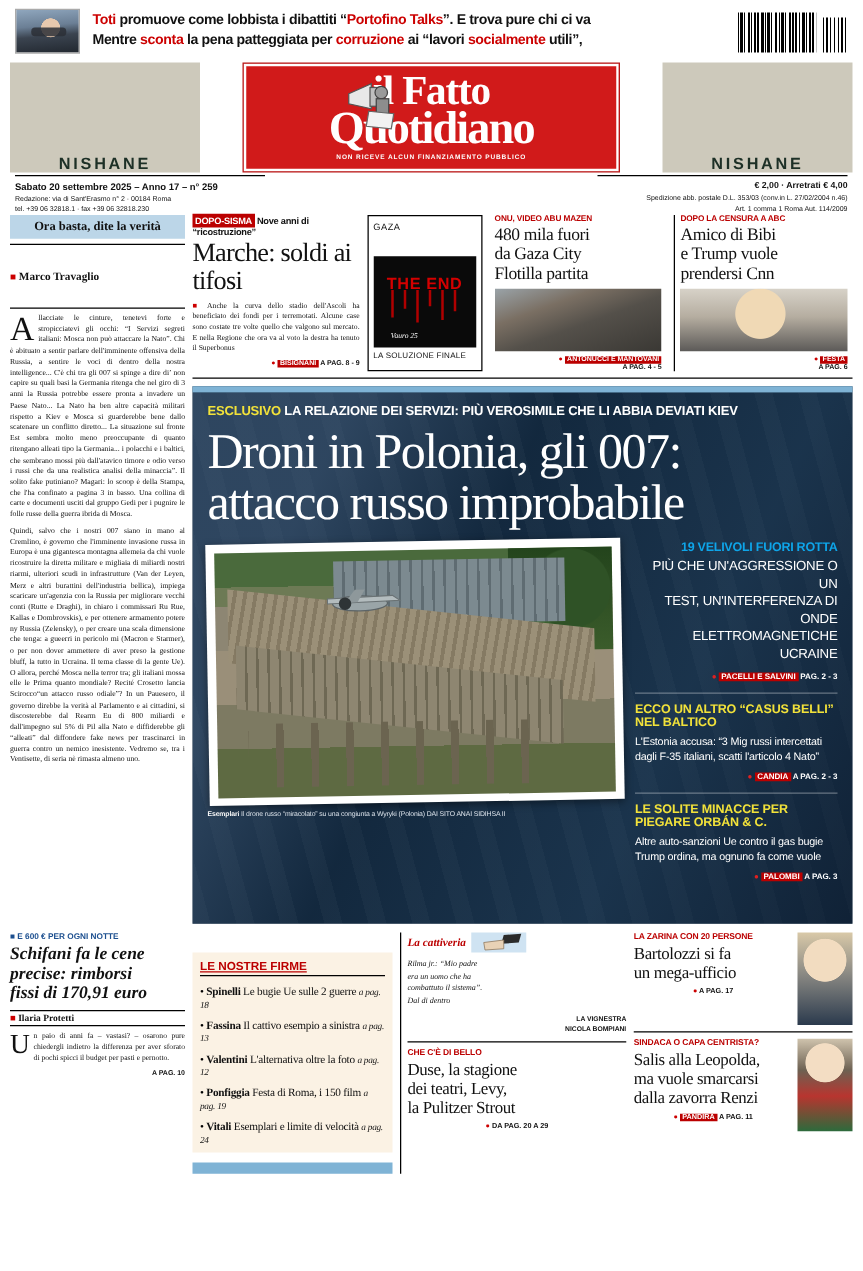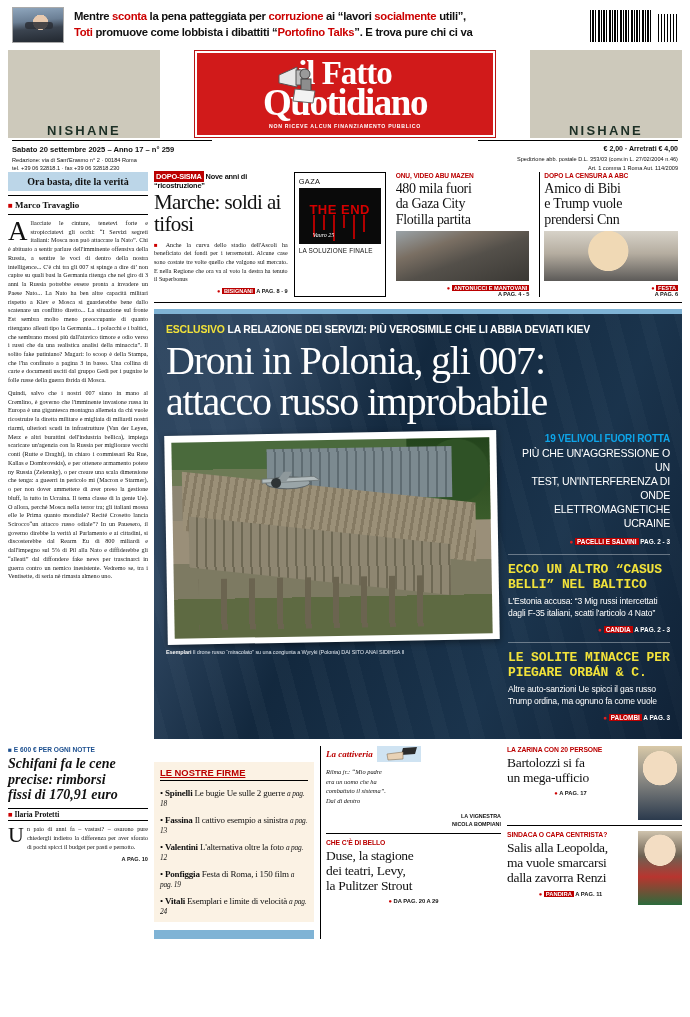--- a/index.html
+++ b/index.html
@@ -77,21 +77,21 @@
 
   
   .grid { display: flex; gap: 6px; }
   .colL { flex: 0 0 140px; }
   .colR { flex: 1; }
 
   
   .edit-head { background: #bcd6e8; text-align: center; font-family: "Liberation Serif", serif;
     font-weight: bold; font-size: 10px; padding: 4px 2px; margin-bottom: 4px; }
   .byline { border-top: 1.6px solid #000; border-bottom: 1.6px solid #000;
-    font-weight: bold; font-size: 9px; padding: 4px 0; margin-bottom: 4px;
+    font-weight: bold; font-size: 9px; padding: 20px 0; margin-bottom: 4px;
     font-family: "Liberation Serif", serif; }
   .byline .sq { color: #cc0000; font-size: 8px; }
   .edit-body { font-size: 6.15px; line-height: 1.42; text-align: justify; hyphens: auto; }
   .edit-body .dropcap { float: left; font-size: 27px; line-height: .82; font-weight: normal;
     padding: 1px 3px 0 0; font-family: "Liberation Serif", serif; }
   .edit-body p { margin-bottom: 4px; }
 
   
   .news-row { display: flex; gap: 6px; border-bottom: 1.4px solid #000; padding-bottom: 5px; }
   .kicker { font-family: "Liberation Sans", sans-serif; font-weight: bold;
@@ -102,22 +102,22 @@
     letter-spacing: -.6px; margin-top: 2px; }
   .summary { font-size: 6.1px; line-height: 1.43; margin-top: 5px; text-align: justify; }
   .summary .bullet { color: #c00; }
   .refline { font-family: "Liberation Sans", sans-serif; font-size: 5.6px; font-weight: bold;
     text-align: right; margin-top: 4px; }
   .refline .dot { color: #c00; }
   .refline .auth { background: #b00; color: #fff; padding: 0 2px; }
 
   .gaza-box { flex: 0 0 92px; border: 1px solid #000; padding: 4px; }
   .gaza-lbl { font-family: "Liberation Sans", sans-serif; font-size: 7.4px; letter-spacing: .4px;
-    margin-bottom: 2px; }
-  .gaza-art { width: 100%; height: 56px; background: #0a0a0a; position: relative; overflow: hidden; }
+    margin-bottom: 19px; }
+  .gaza-art { width: 100%; height: 73px; background: #0a0a0a; position: relative; overflow: hidden; }
   .gaza-art .theend { position: absolute; top: 14px; left: 0; right: 0; text-align: center;
     font-family: "Liberation Sans", sans-serif; font-weight: bold; font-size: 13px;
     color: #d40000; letter-spacing: .5px; }
   .gaza-art .drip { position: absolute; top: 27px; width: 2.5px; background: #b00000; }
   .gaza-art .sig { position: absolute; bottom: 6px; left: 14px; color: #fff;
     font-size: 6px; font-style: italic; font-family: "Liberation Serif", serif; }
   .gaza-cap { font-family: "Liberation Sans", sans-serif; font-size: 6.4px; margin-top: 3px;
     letter-spacing: .2px; }
 
   .nbox { flex: 1; padding: 0 4px; }
@@ -176,22 +176,22 @@
   .side-col { flex: 1; color: #fff; }
   .s-yellow { font-family: "Liberation Sans", sans-serif; font-weight: bold; color: #0ea5e9;
     font-size: 10px; letter-spacing: -.2px; }
   .s-white { font-family: "Liberation Sans", sans-serif; font-size: 10.6px; line-height: 1.32;
     text-align: right; margin-top: 3px; letter-spacing: -.2px; }
   .s-ref { font-family: "Liberation Sans", sans-serif; font-size: 6.4px; font-weight: bold;
     text-align: right; margin-top: 7px; }
   .s-ref .dot { color: #e02020; }
   .s-ref .auth { background: #b00; padding: 0 2px; }
   .s-divider { height: 1px; background: rgba(255,255,255,.35); margin: 9px 0 7px; }
-  .s-kick { font-family: Liberation Mono, monospace; font-weight: bold; color: #f2e23a;
-    font-size: 13px; letter-spacing: -.1px; }
+  .s-kick { font-family: Liberation Sans, sans-serif; font-weight: bold; color: #f2e23a;
+    font-size: 10px; letter-spacing: -.1px; }
   .s-text { font-family: "Liberation Sans", sans-serif; font-size: 8.6px; line-height: 1.42;
     margin-top: 3px; letter-spacing: -.15px; }
 
   
   .bottom { display: flex; gap: 6px; margin-top: 7px; }
   .b-col1 { flex: 0 0 140px; }
   .b-col2 { flex: 0 0 160px; margin-top: 16px; }
   .b-col3 { flex: 1; display: flex; gap: 6px; }
 
   .b-kick { font-family: "Liberation Sans", sans-serif; font-weight: bold; font-size: 6.6px;
@@ -241,22 +241,22 @@
     text-align: right; margin-top: 6px; line-height: 1.5; }
 </style>
 </head>
 <body>
 
 <div class="page">
 
   <div class="topstrip">
     <div class="toti-photo"></div>
     <div class="strip-text">
+      <div id="strip2"><span class="red">Toti</span><span> promuove come lobbista i dibattiti “</span><span class="red">Portofino Talks</span><span>”. E trova pure chi ci va</span></div>
       <div id="strip1"><span>Mentre </span><span class="red">sconta</span><span> la pena patteggiata per </span><span class="red">corruzione</span><span> ai “lavori </span><span class="red">socialmente</span><span> utili”,</span></div>
-      <div id="strip2"><span class="red">Toti</span><span> promuove come lobbista i dibattiti “</span><span class="red">Portofino Talks</span><span>”. E trova pure chi ci va</span></div>
     </div>
     <div class="barcode">
       <div class="bc"></div>
         <div class="bc2"></div>
     </div>
   </div>
 
   <div class="masthead-row">
     <div class="ad-box">
       <span>NISHANE</span>
@@ -430,21 +430,21 @@
               </div>
               <div class="s-ref">
                 <span class="dot">●</span>
                 <span class="auth">CANDIA</span>
                 <span>A PAG. 2 - 3</span>
               </div>
 
               <div class="s-divider"></div>
               <div class="s-kick">LE SOLITE MINACCE PER PIEGARE ORBÁN &amp; C.</div>
               <div class="s-text">
-                <div>Altre auto-sanzioni Ue spicci il gas russo</div>
+                <div>Altre auto-sanzioni Ue contro il gas bugie</div>
                 <div>Trump ordina, ma ognuno fa come vuole</div>
               </div>
               <div class="s-ref">
                 <span class="dot">●</span>
                 <span class="auth">PALOMBI</span>
                 <span>A PAG. 3</span>
               </div>
             </div>
           </div>
         </div>

